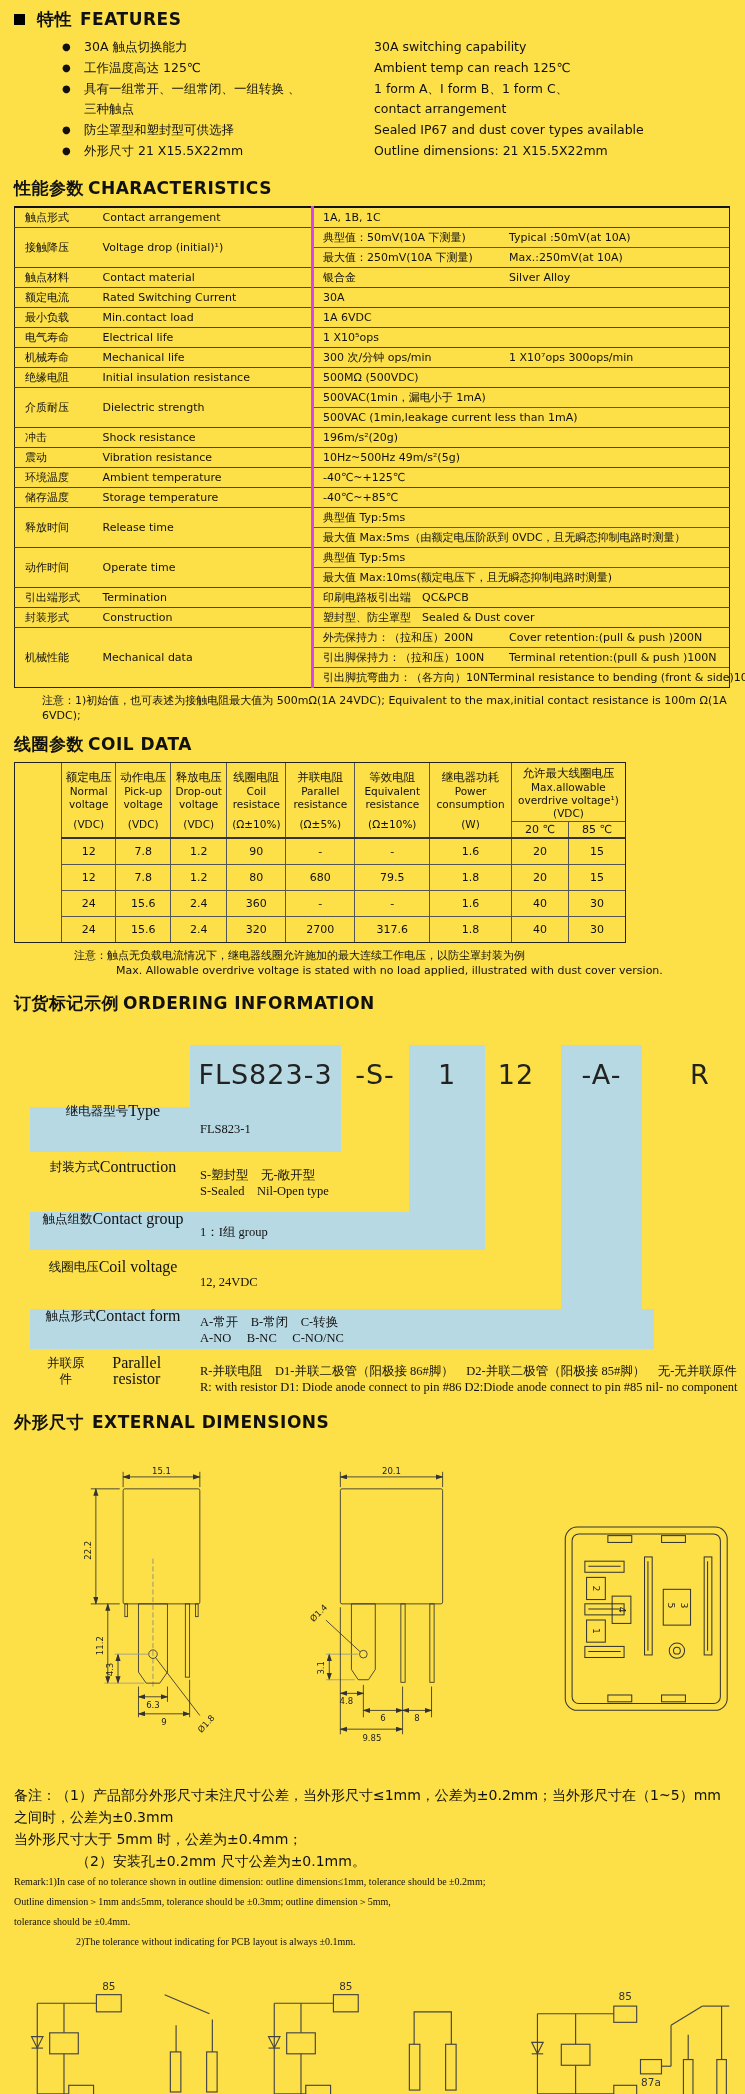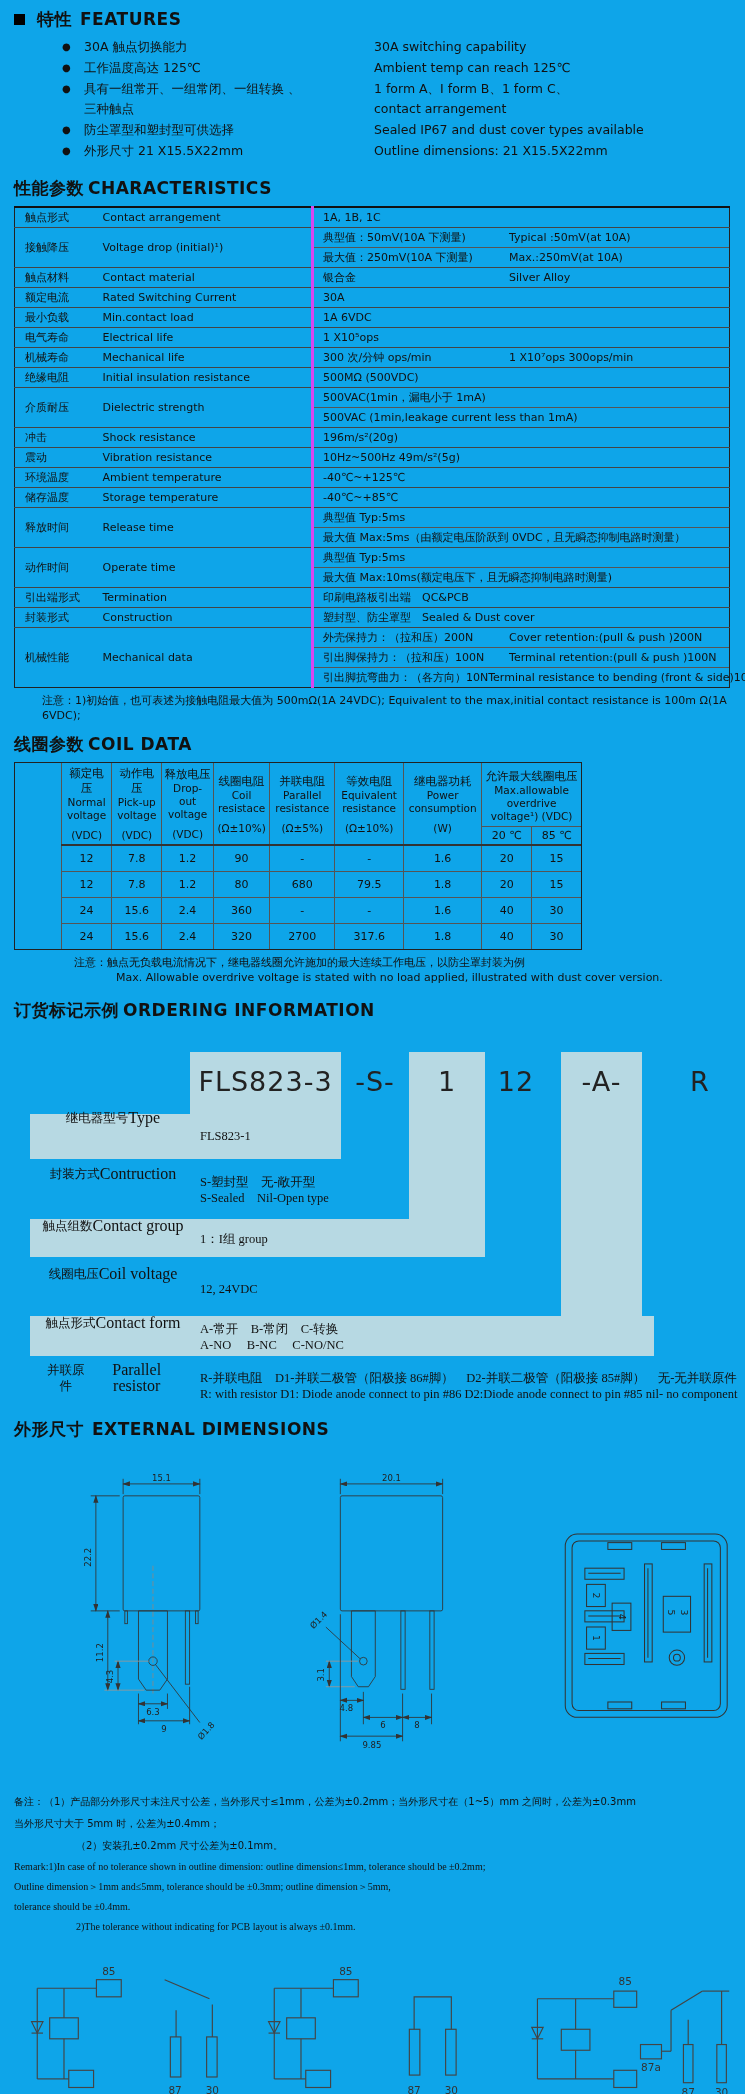--- a/index.html
+++ b/index.html
@@ -1,17 +1,17 @@
 <!DOCTYPE html>
 <html><head>
 <meta charset="utf-8">
 <style>
 *{margin:0;padding:0;box-sizing:border-box;}
 html,body{background:#fff;}
-.page{width:745px;height:2094px;background:#0ea5e9;color:#111;
+.page{width:745px;height:2094px;background:#fde047;color:#111;
   font-family:"DejaVu Sans","Liberation Sans",sans-serif;
   padding:8px 14px 0 14px;overflow:hidden;position:relative;}
 .ser{font-family:"Liberation Serif",serif;}
 .sec-title{font-size:17px;font-weight:bold;margin:0 0 6px 0;letter-spacing:.5px;}
 .sq{display:inline-block;width:11px;height:11px;background:#000;margin-right:12px;}
 .ttl-gap{display:inline-block;width:8px;}
 
 .features{margin-top:4px;}
 .feat-row{display:flex;font-size:12.5px;line-height:20px;margin-bottom:1px;}
 .feat-bullet{width:22px;margin-left:48px;font-size:10px;line-height:20px;}
@@ -25,21 +25,21 @@
 .spec td.lc{width:88px;padding-left:10px;}
 .spec td.le{width:210px;}
 .spec td.val{border-left:3px solid #d946ef;}
 .subrow{display:flex;min-height:19px;line-height:19px;align-items:center;}
 .subrow + .subrow{border-top:1px solid #555;}
 .subrow .full{padding-left:9px;white-space:nowrap;}
 .subrow .half{width:47%;padding-left:9px;white-space:nowrap;}
 .subrow .half2{flex:1;white-space:nowrap;}
 .note{font-size:11px;margin:5px 0 0 28px;line-height:15px;}
 
-.coil-box{border:1.5px solid #222;width:568px;padding-left:46px;margin-top:2px;}
+.coil-box{border:1.5px solid #222;width:612px;padding-left:46px;margin-top:2px;}
 table.coil{border-collapse:collapse;width:100%;}
 .coil th,.coil td{border:1px solid #555;font-weight:normal;font-size:11px;text-align:center;padding:1px 2px;}
 .coil th:last-child,.coil td:last-child{border-right:none;}
 .coil thead tr:first-child th{border-top:none;}
 .coil tbody tr:last-child td{border-bottom:none;}
 .coil tbody tr:first-child td{border-top:2px solid #333;}
 .coil td{height:26px;}
 .h-cn{font-size:11.5px;line-height:15px;margin-top:2px;}
 .h-en{font-size:10.5px;line-height:13px;}
 .h-unit{font-size:10.5px;line-height:15px;margin-top:6px;}
@@ -50,21 +50,21 @@
 .hl{position:absolute;z-index:0;}
 .code-seg{position:absolute;top:28px;height:40px;line-height:40px;font-size:27px;text-align:center;letter-spacing:1px;color:#222;z-index:2;}
 .ord-label{position:absolute;left:28px;width:142px;z-index:2;display:flex;flex-direction:row;justify-content:center;text-align:center;}
 .ol-cn{font-size:12.5px;line-height:16px;}
 .ol-en{font-size:16px;line-height:16px;}
 .ord-val{position:absolute;left:186px;width:534px;z-index:2;display:flex;flex-direction:column;justify-content:center;}
 .ov-line{font-size:12.5px;line-height:16px;white-space:nowrap;}
 
 .drawings{display:flex;align-items:flex-start;margin-top:6px;height:338px;}
 .remarks{margin-top:6px;}
-.rm{font-size:10px;line-height:22px;}
+.rm{font-size:14px;line-height:22px;}
 .rm.ser{line-height:20px;font-size:10px;}
 .rm.ind1{padding-left:62px;}
 
 .circuits{display:flex;margin-top:22px;align-items:flex-start;}
 svg text{font-family:"DejaVu Sans","Liberation Sans",sans-serif;}
 .dimtxt{font-size:10px;fill:#222;}
 .pinnum{font-size:11px;fill:#222;}
 .circlab{font-size:11px;fill:#333;}
 </style>
 </head>

